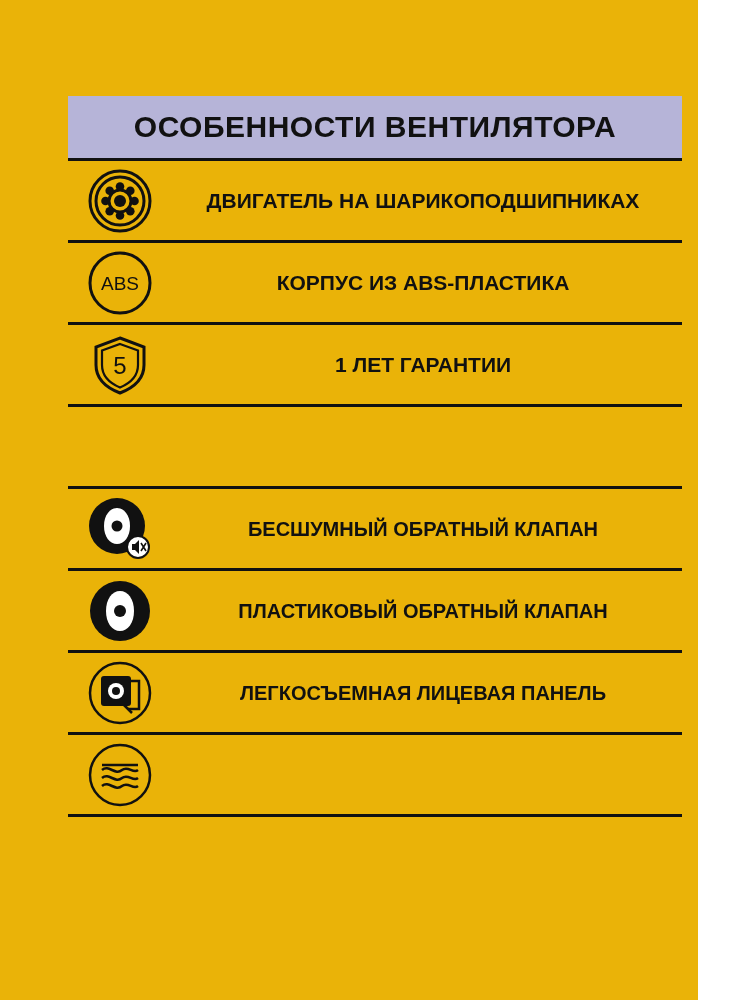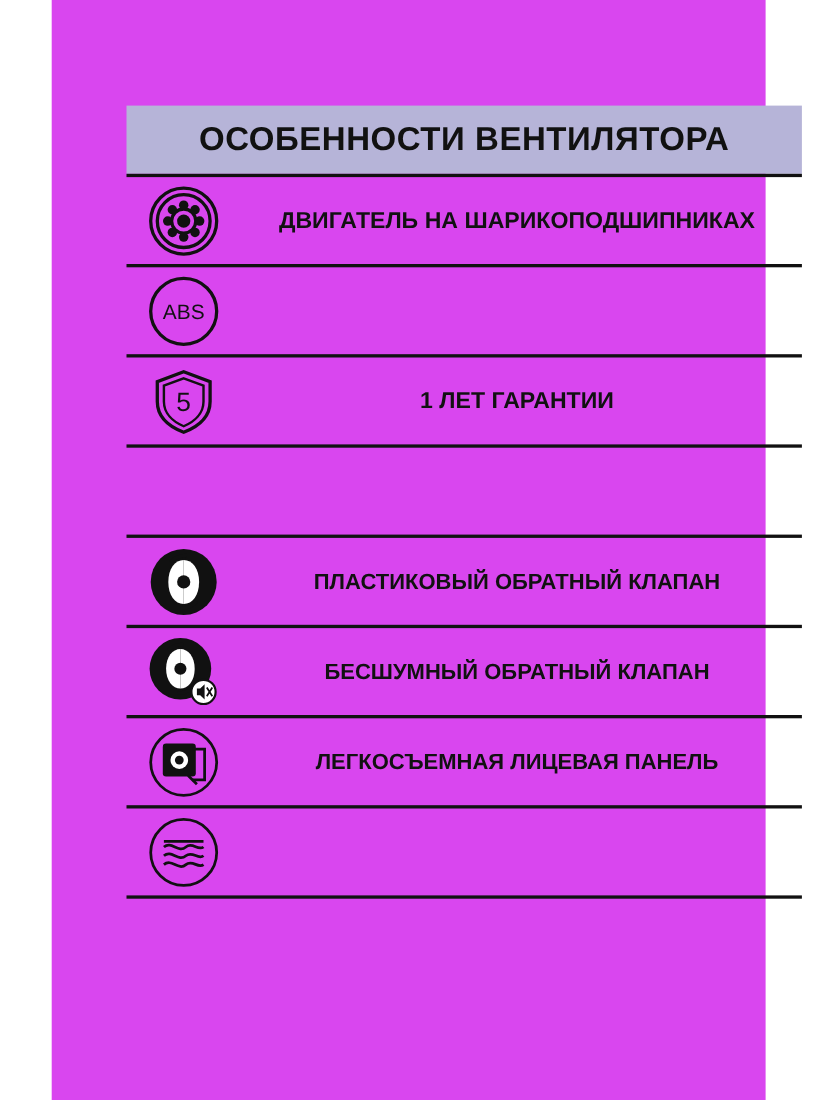--- a/index.html
+++ b/index.html
@@ -10,24 +10,23 @@
   body {
     width: 750px;
     height: 1000px;
     font-family: "Liberation Sans", sans-serif;
     color: #111111;
     overflow: hidden;
   }
 
   .sheet {
     position: relative;
-    width: 649px;
+    width: 698px;
     height: 1000px;
-    background: #d946ef;
-    margin-left: 47px;
+    background: #eab308;
   }
 
   .panel {
     position: absolute;
     left: 68px;
     top: 96px;
     width: 614px;
   }
 
   .title-bar {
@@ -124,54 +123,40 @@
         </div>
       </div>
 
       <div class="row">
         <div class="icon-cell">
           <svg width="64" height="64" viewBox="0 0 64 64">
             <circle class="st" cx="32" cy="32" r="30" stroke-width="3"></circle>
             <text x="32" y="39" text-anchor="middle" font-family="Liberation Sans, sans-serif" font-size="19" fill="#111">ABS</text>
           </svg>
         </div>
+        <div class="label-cell">
+          <div class="label">КОРПУС ИЗ ABS-ПЛАСТИКА</div>
+        </div>
       </div>
 
       <div class="row">
         <div class="icon-cell">
           <svg width="64" height="64" viewBox="0 0 64 64">
             <path class="st" stroke-width="3" d="M32 5 L56 14 V32 C56 46 45 55 32 60 C19 55 8 46 8 32 V14 Z"></path>
             <path class="st" stroke-width="2.2" d="M32 11 L50 17.5 V32 C50 43 41.5 50.5 32 54.5 C22.5 50.5 14 43 14 32 V17.5 Z"></path>
             <text x="32" y="41" text-anchor="middle" font-family="Liberation Sans, sans-serif" font-size="24" fill="#111">5</text>
           </svg>
         </div>
         <div class="label-cell">
           <div class="label">1 ЛЕТ ГАРАНТИИ</div>
         </div>
       </div>
 
 
       <div class="row">
-      </div>
-
-      <div class="row small">
-        <div class="icon-cell">
-          <svg width="66" height="66" viewBox="0 0 66 66">
-            <circle cx="33" cy="33" r="30" fill="#111"></circle>
-            <path class="st" stroke="#fff" stroke-width="3" d="M33 9 V57"></path>
-            <path fill="#fff" d="M19 33 C19 21 25 13 33 13 V53 C25 53 19 45 19 33 Z"></path>
-            <path fill="#fff" d="M47 33 C47 45 41 53 33 53 V13 C41 13 47 21 47 33 Z"></path>
-            <circle cx="33" cy="33" r="6" fill="#111"></circle>
-            <path class="st" stroke="#fff" stroke-width="3" d="M21 15 a20 20 0 0 1 15 -6"></path>
-            <path class="st" stroke="#fff" stroke-width="3" d="M45 51 a20 20 0 0 1 -15 6"></path>
-          </svg>
-        </div>
-        <div class="label-cell">
-          <div class="label">ПЛАСТИКОВЫЙ ОБРАТНЫЙ КЛАПАН</div>
-        </div>
       </div>
 
       <div class="row small">
         <div class="icon-cell">
           <svg width="68" height="68" viewBox="0 0 68 68">
             <circle cx="31" cy="31" r="28" fill="#111"></circle>
             <g fill="#fff">
               <path d="M31 10 a21 21 0 0 1 0 42 a21 21 0 0 1 0 -42 Z M31 14 a17 17 0 0 0 0 34 Z" opacity="0"></path>
             </g>
             <path class="st" stroke="#fff" stroke-width="3" d="M31 9 V53"></path>
@@ -187,20 +172,37 @@
             </g>
           </svg>
         </div>
         <div class="label-cell">
           <div class="label">БЕСШУМНЫЙ ОБРАТНЫЙ КЛАПАН</div>
         </div>
       </div>
 
       <div class="row small">
         <div class="icon-cell">
+          <svg width="66" height="66" viewBox="0 0 66 66">
+            <circle cx="33" cy="33" r="30" fill="#111"></circle>
+            <path class="st" stroke="#fff" stroke-width="3" d="M33 9 V57"></path>
+            <path fill="#fff" d="M19 33 C19 21 25 13 33 13 V53 C25 53 19 45 19 33 Z"></path>
+            <path fill="#fff" d="M47 33 C47 45 41 53 33 53 V13 C41 13 47 21 47 33 Z"></path>
+            <circle cx="33" cy="33" r="6" fill="#111"></circle>
+            <path class="st" stroke="#fff" stroke-width="3" d="M21 15 a20 20 0 0 1 15 -6"></path>
+            <path class="st" stroke="#fff" stroke-width="3" d="M45 51 a20 20 0 0 1 -15 6"></path>
+          </svg>
+        </div>
+        <div class="label-cell">
+          <div class="label">ПЛАСТИКОВЫЙ ОБРАТНЫЙ КЛАПАН</div>
+        </div>
+      </div>
+
+      <div class="row small">
+        <div class="icon-cell">
           <svg width="64" height="64" viewBox="0 0 64 64">
             <circle class="st" cx="32" cy="32" r="30" stroke-width="2.5"></circle>
             <rect x="13" y="15" width="30" height="30" rx="3" fill="#111"></rect>
             <circle cx="28" cy="30" r="8" fill="#fff"></circle>
             <circle cx="28" cy="30" r="4" fill="#111"></circle>
             <path class="st" stroke="#111" stroke-width="2.5" d="M40 20 L51 20 L51 48 L40 48"></path>
             <path class="st" stroke="#111" stroke-width="2.5" d="M36 44 L44 52"></path>
           </svg>
         </div>
         <div class="label-cell">

